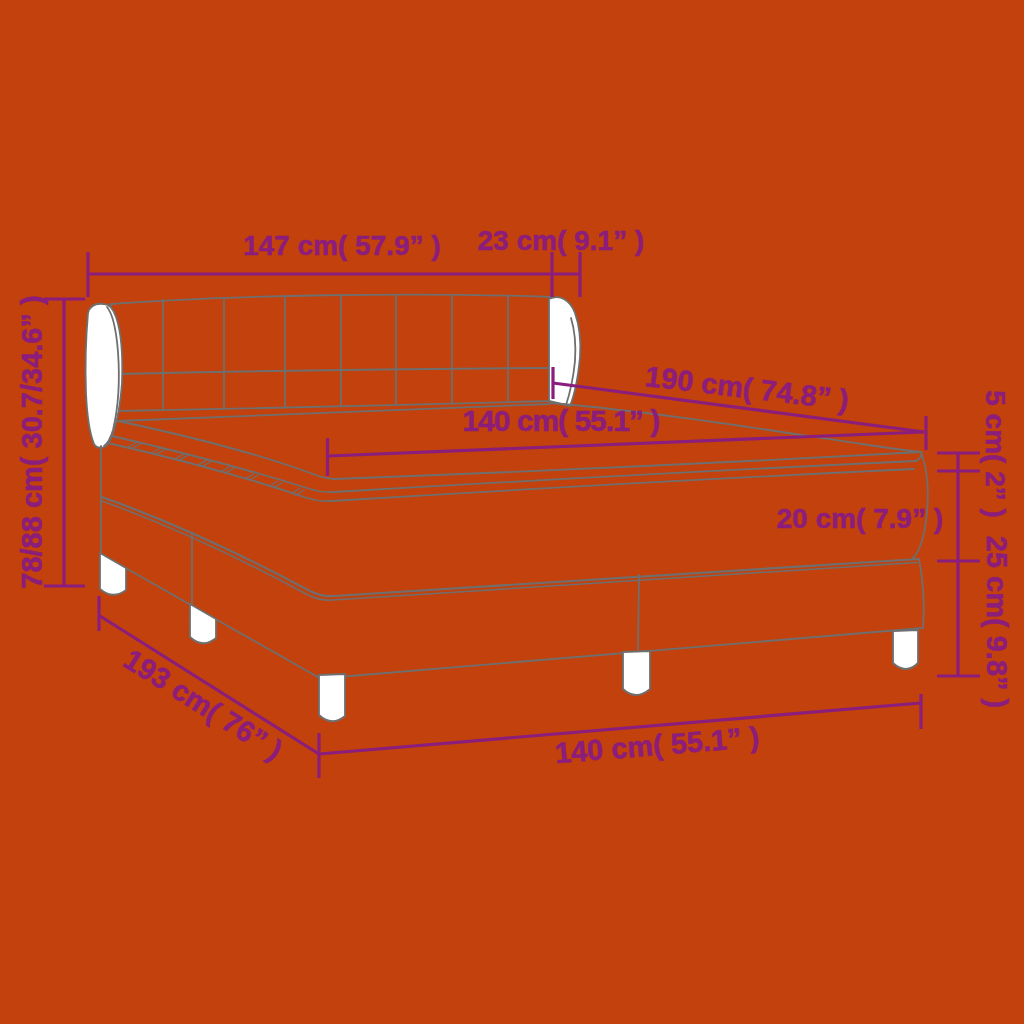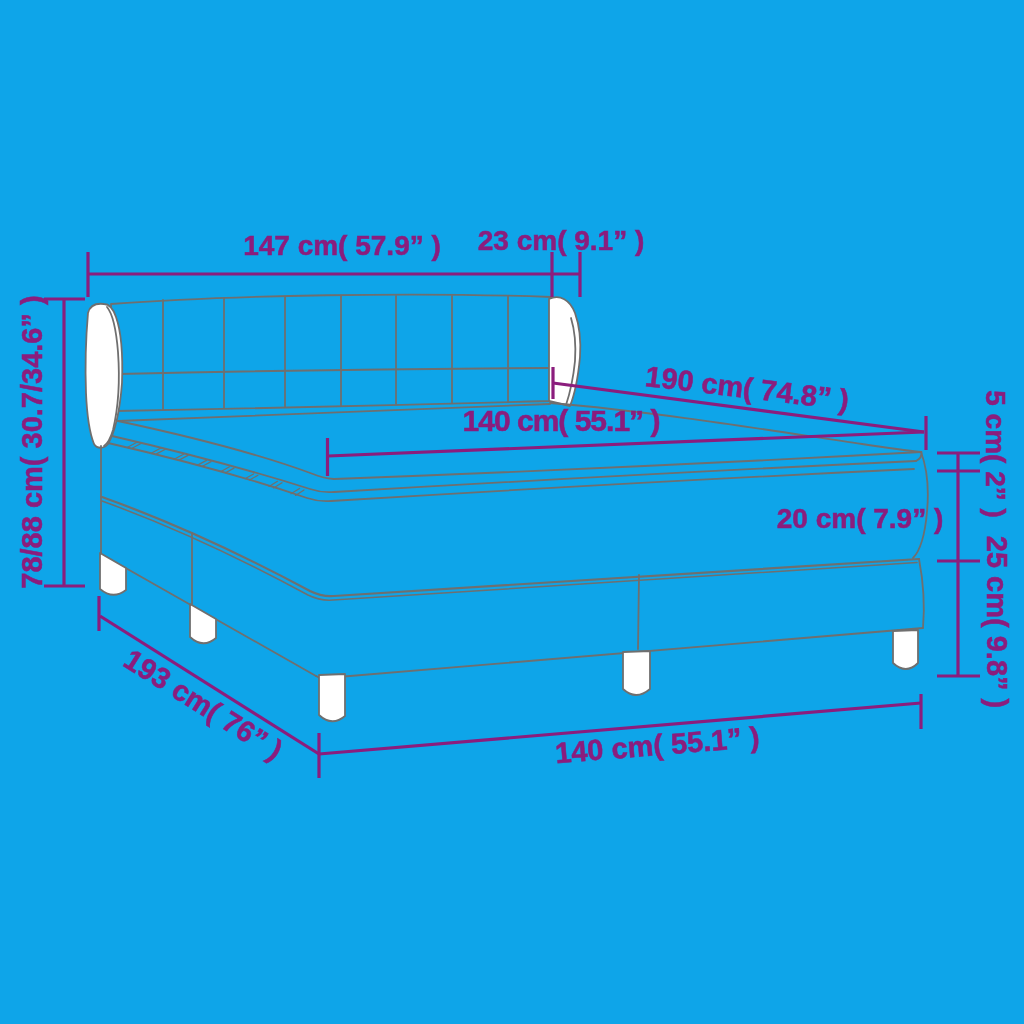--- a/index.html
+++ b/index.html
@@ -1,16 +1,16 @@
 <!DOCTYPE html>
 <html><head>
 <meta charset="utf-8">
 <style>
   html,body{margin:0;padding:0;background:#ffffff;}
-  .wrap{width:1024px;height:1024px;position:relative;background:#0ea5e9;overflow:hidden;}
+  .wrap{width:1024px;height:1024px;position:relative;background:#c2410c;overflow:hidden;}
   svg{position:absolute;left:0;top:0;}
   text{font-family:"Liberation Sans", sans-serif;font-weight:bold;fill:#8b1d7d;stroke:#8b1d7d;stroke-width:0.55;}
 </style>
 </head>
 <body>
 <div class="wrap">
 <svg width="1024" height="1024" viewBox="0 0 1024 1024">
   <g stroke="#6f6f6f" stroke-width="1.8" fill="none" stroke-linecap="round" stroke-linejoin="round">
 
     <g>

